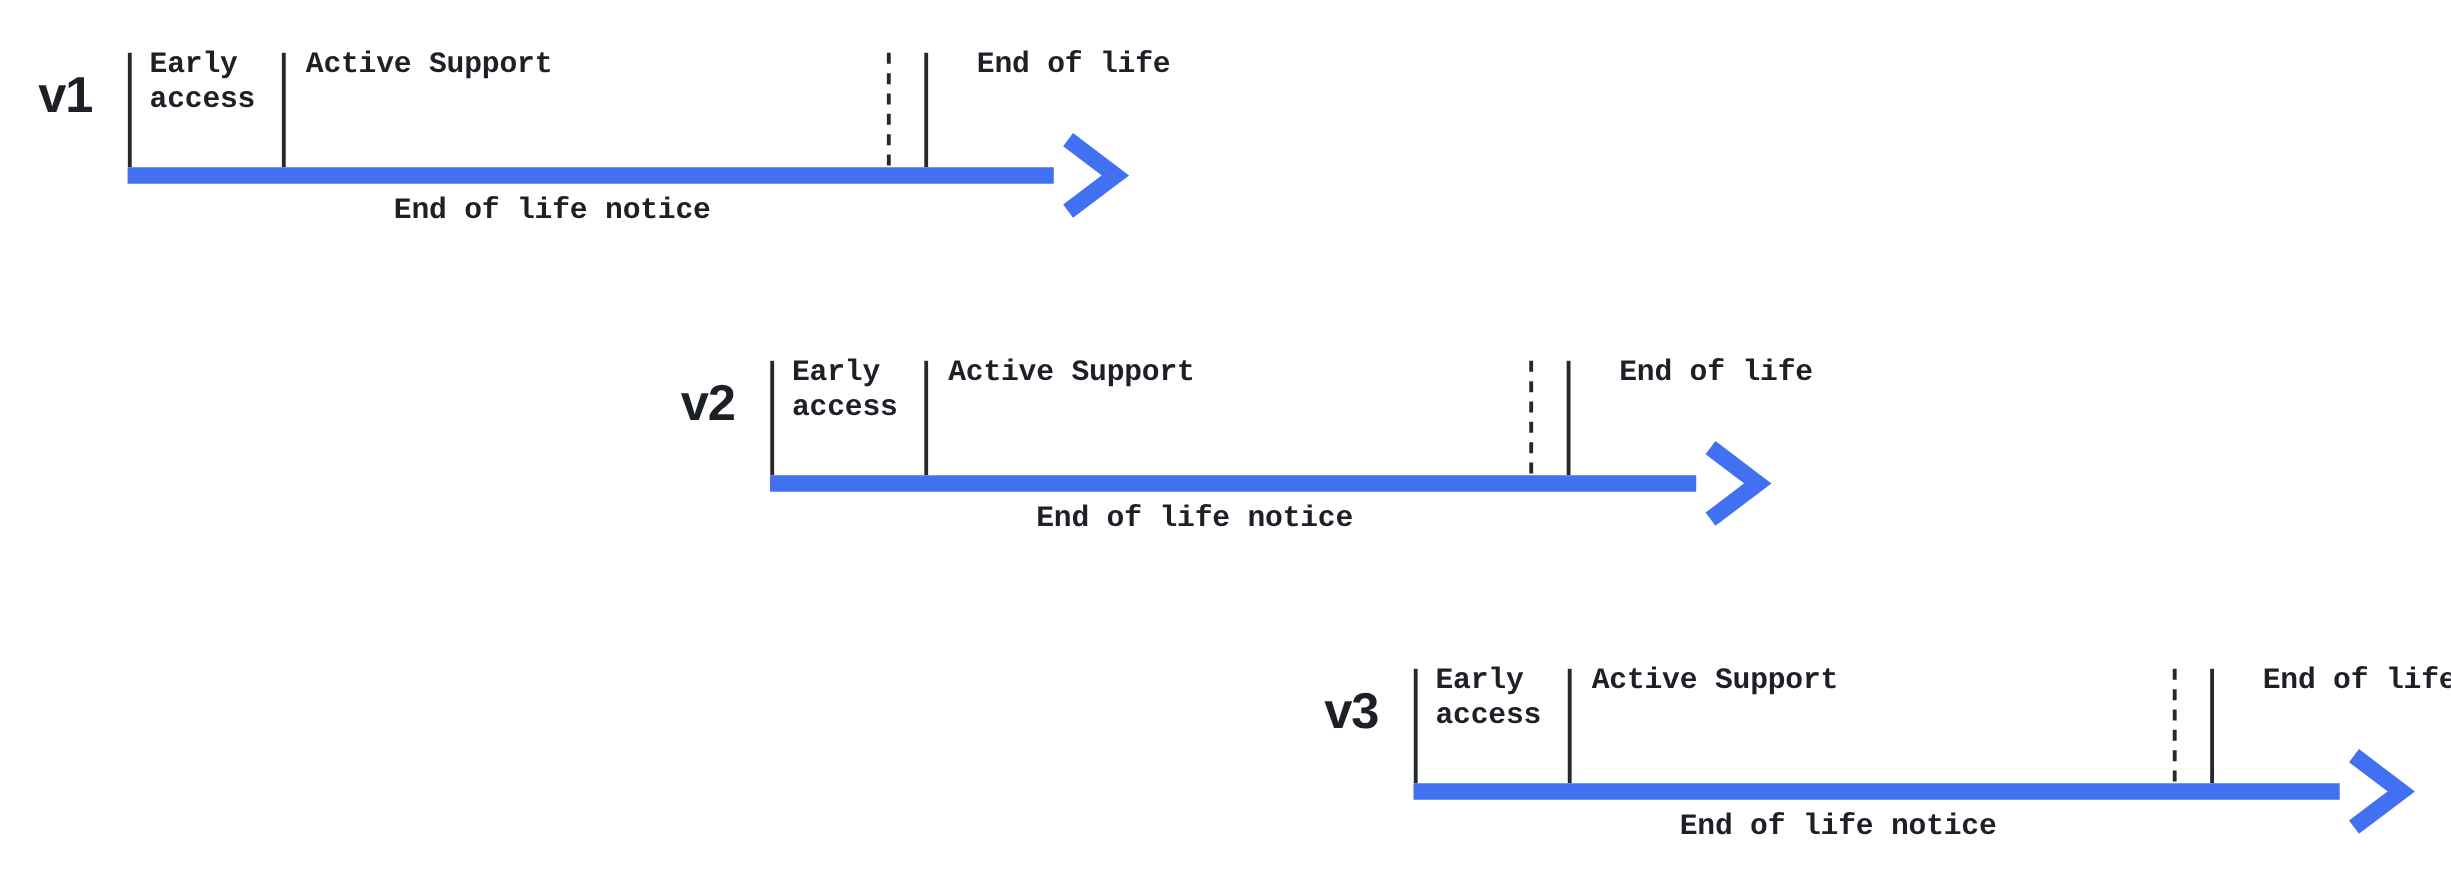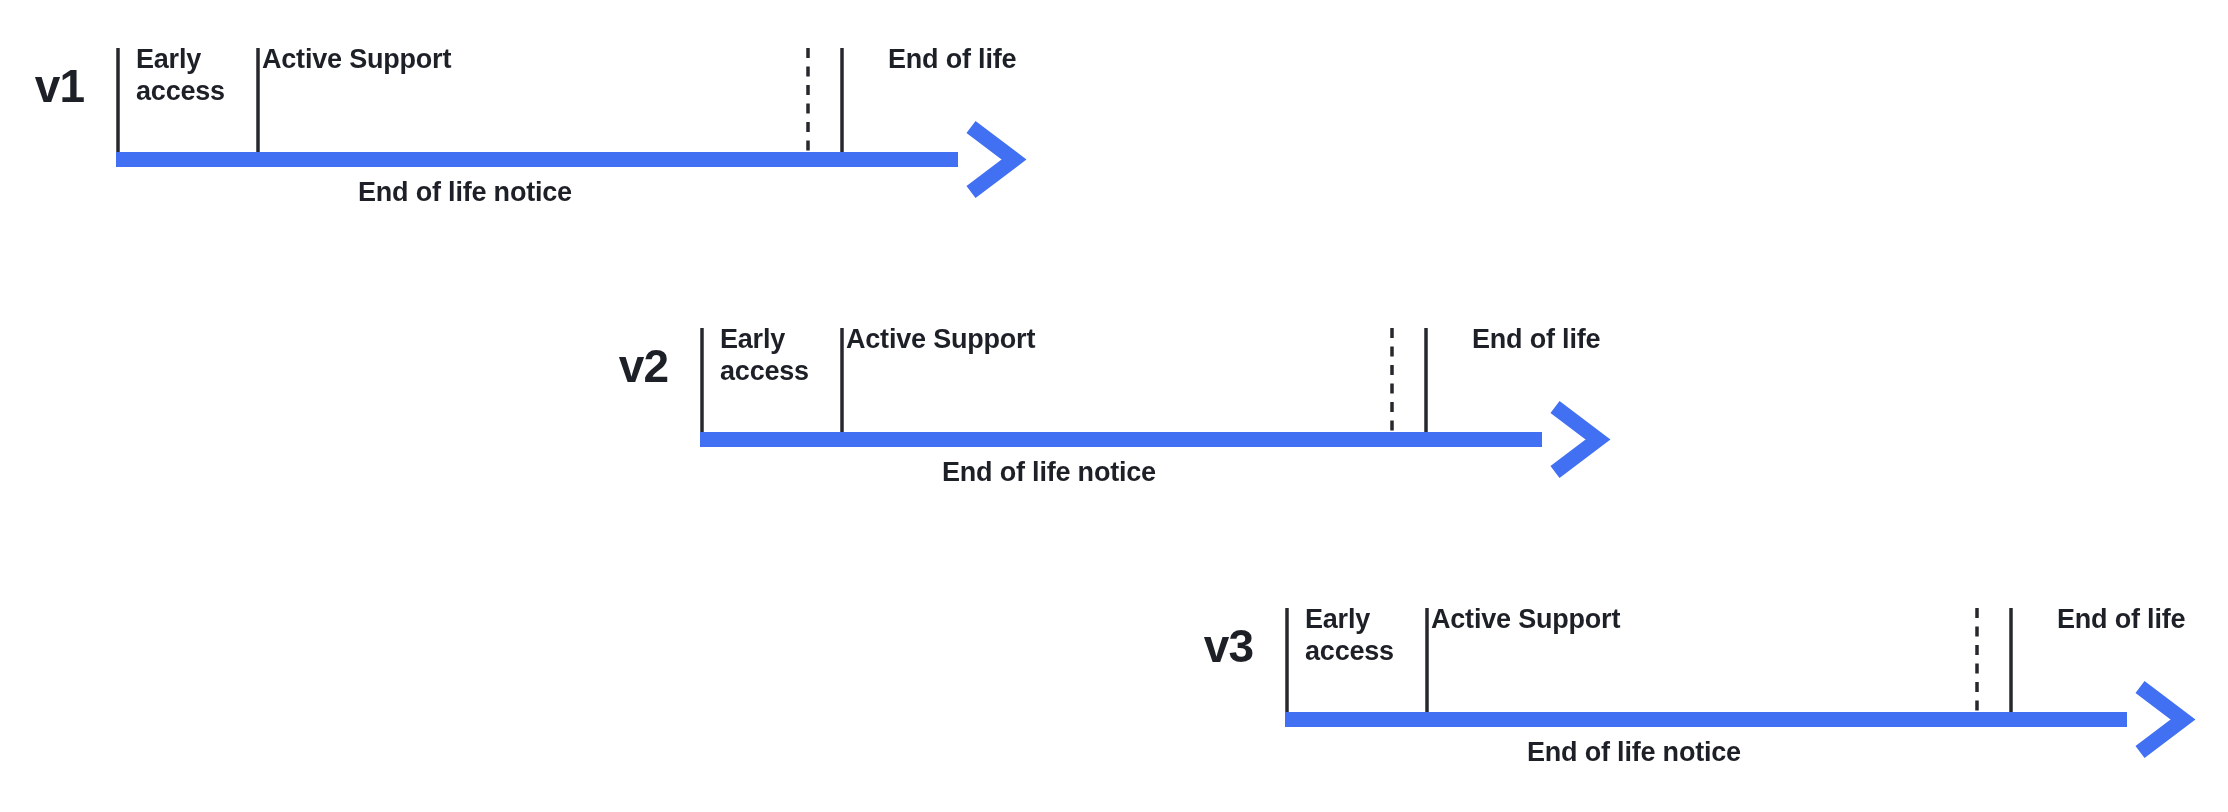--- a/index.html
+++ b/index.html
@@ -19,24 +19,24 @@
     text-align:right;font-size:46px;line-height:48px;font-weight:700;
     color:var(--c-text);letter-spacing:-1px;
   }
   .arrow-svg{position:absolute;left:-2px;top:0;width:910px;height:160px;overflow:visible;}
   .tick{stroke:var(--c-line);stroke-width:3.5;}
   .tick.dashed{stroke-dasharray:10 8.5;}
   .shaft{stroke:var(--c-arrow);stroke-width:15;}
   .chevron{stroke:var(--c-arrow);stroke-width:15;fill:none;stroke-linejoin:miter;stroke-linecap:butt;}
   .phase-label{
     position:absolute;font-size:27px;line-height:32px;font-weight:700;
-    color:var(--c-text);letter-spacing:-0.2px;
+    color:var(--c-text);letter-spacing:-0.2px;font-family:Liberation Mono, monospace;
   }
   .label-early{left:18px;top:-5px;width:125px;}
-  .label-active{left:144px;top:-5px;white-space:nowrap;}
+  .label-active{left:160px;top:-5px;white-space:nowrap;}
   .label-eol{left:770px;top:-5px;white-space:nowrap;}
   .label-notice{left:240px;top:128px;width:452px;text-align:left;white-space:nowrap;}
 </style>
 </head>
 <body>
 
 <div class="timeline-row" style="left:118px;top:48px;">
   <div class="version-label">v1</div>
   <svg class="arrow-svg" viewBox="0 0 910 160">
     <line class="tick" x1="2" y1="0" x2="2" y2="104"></line>

